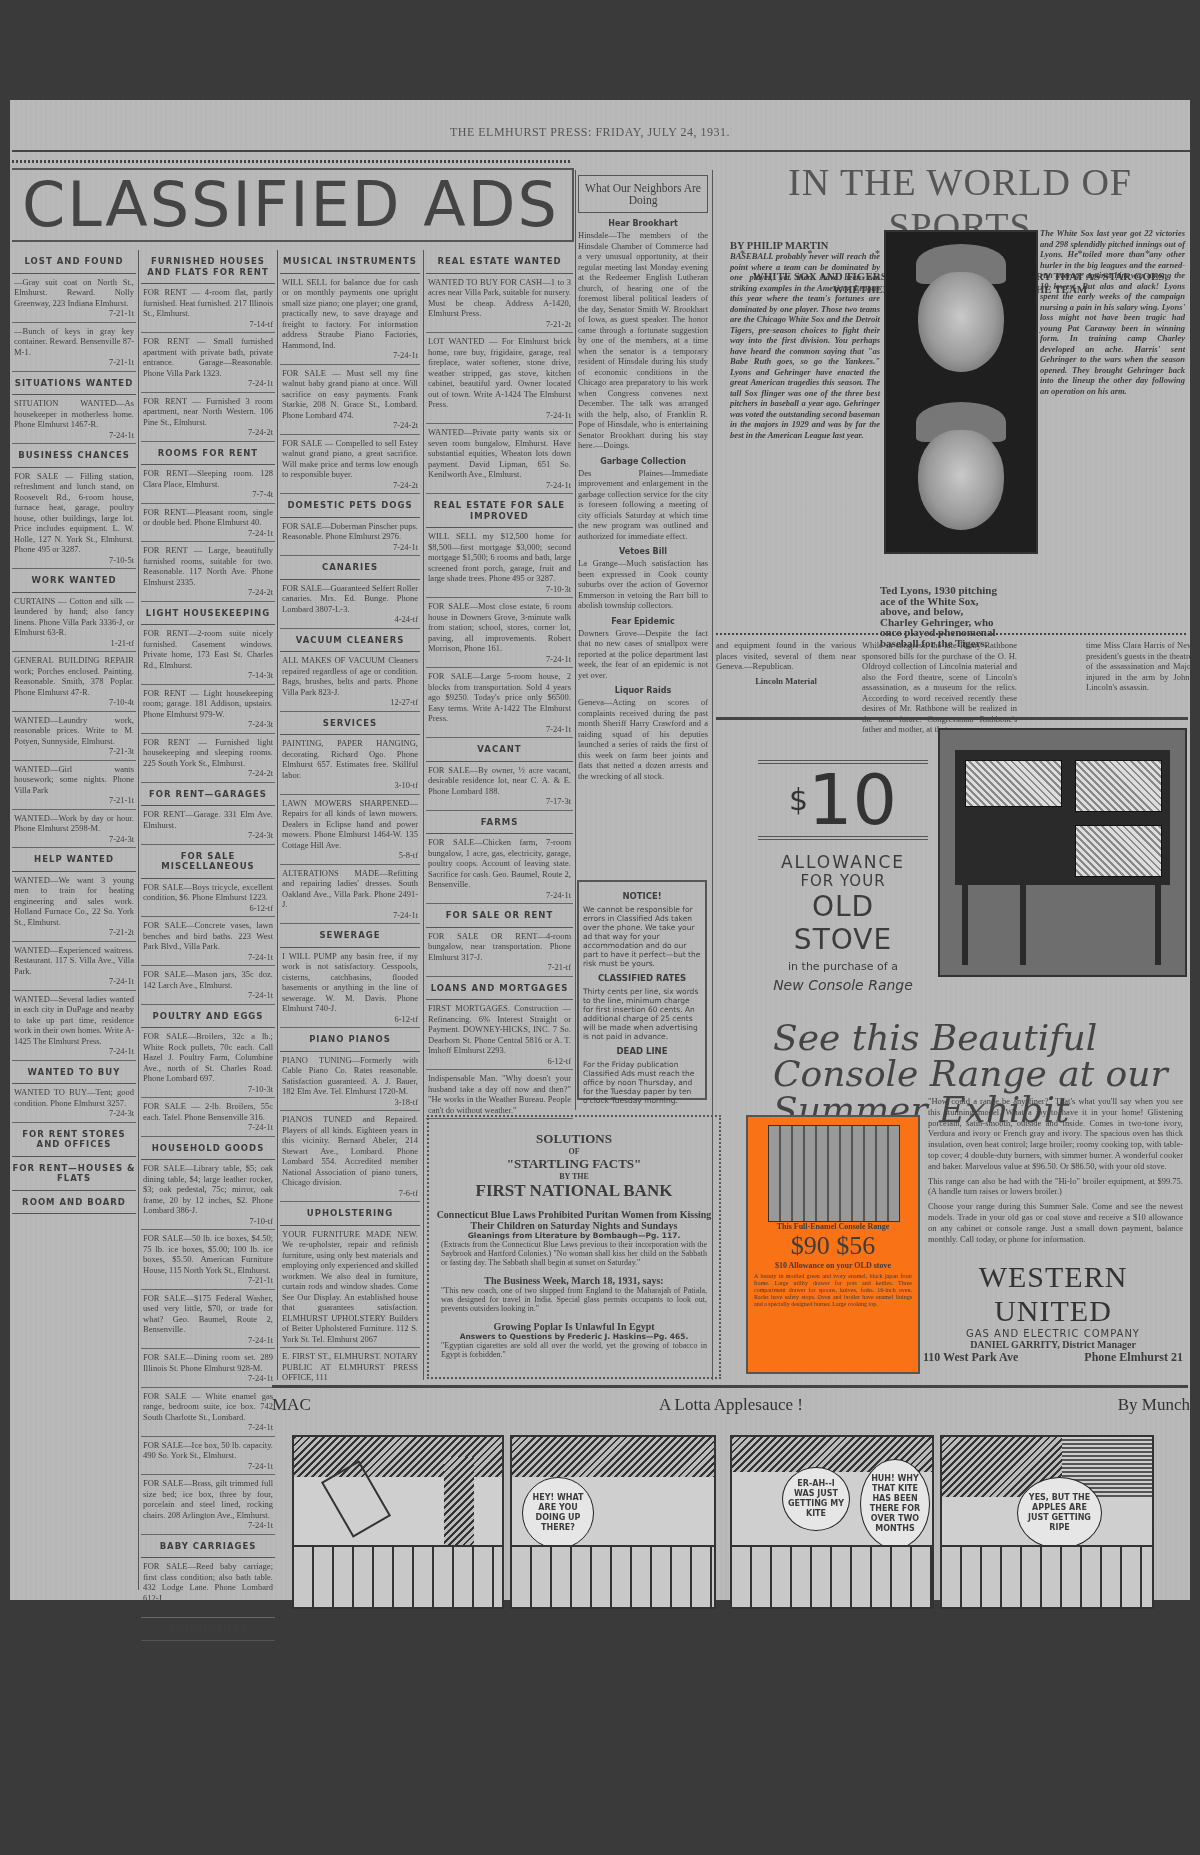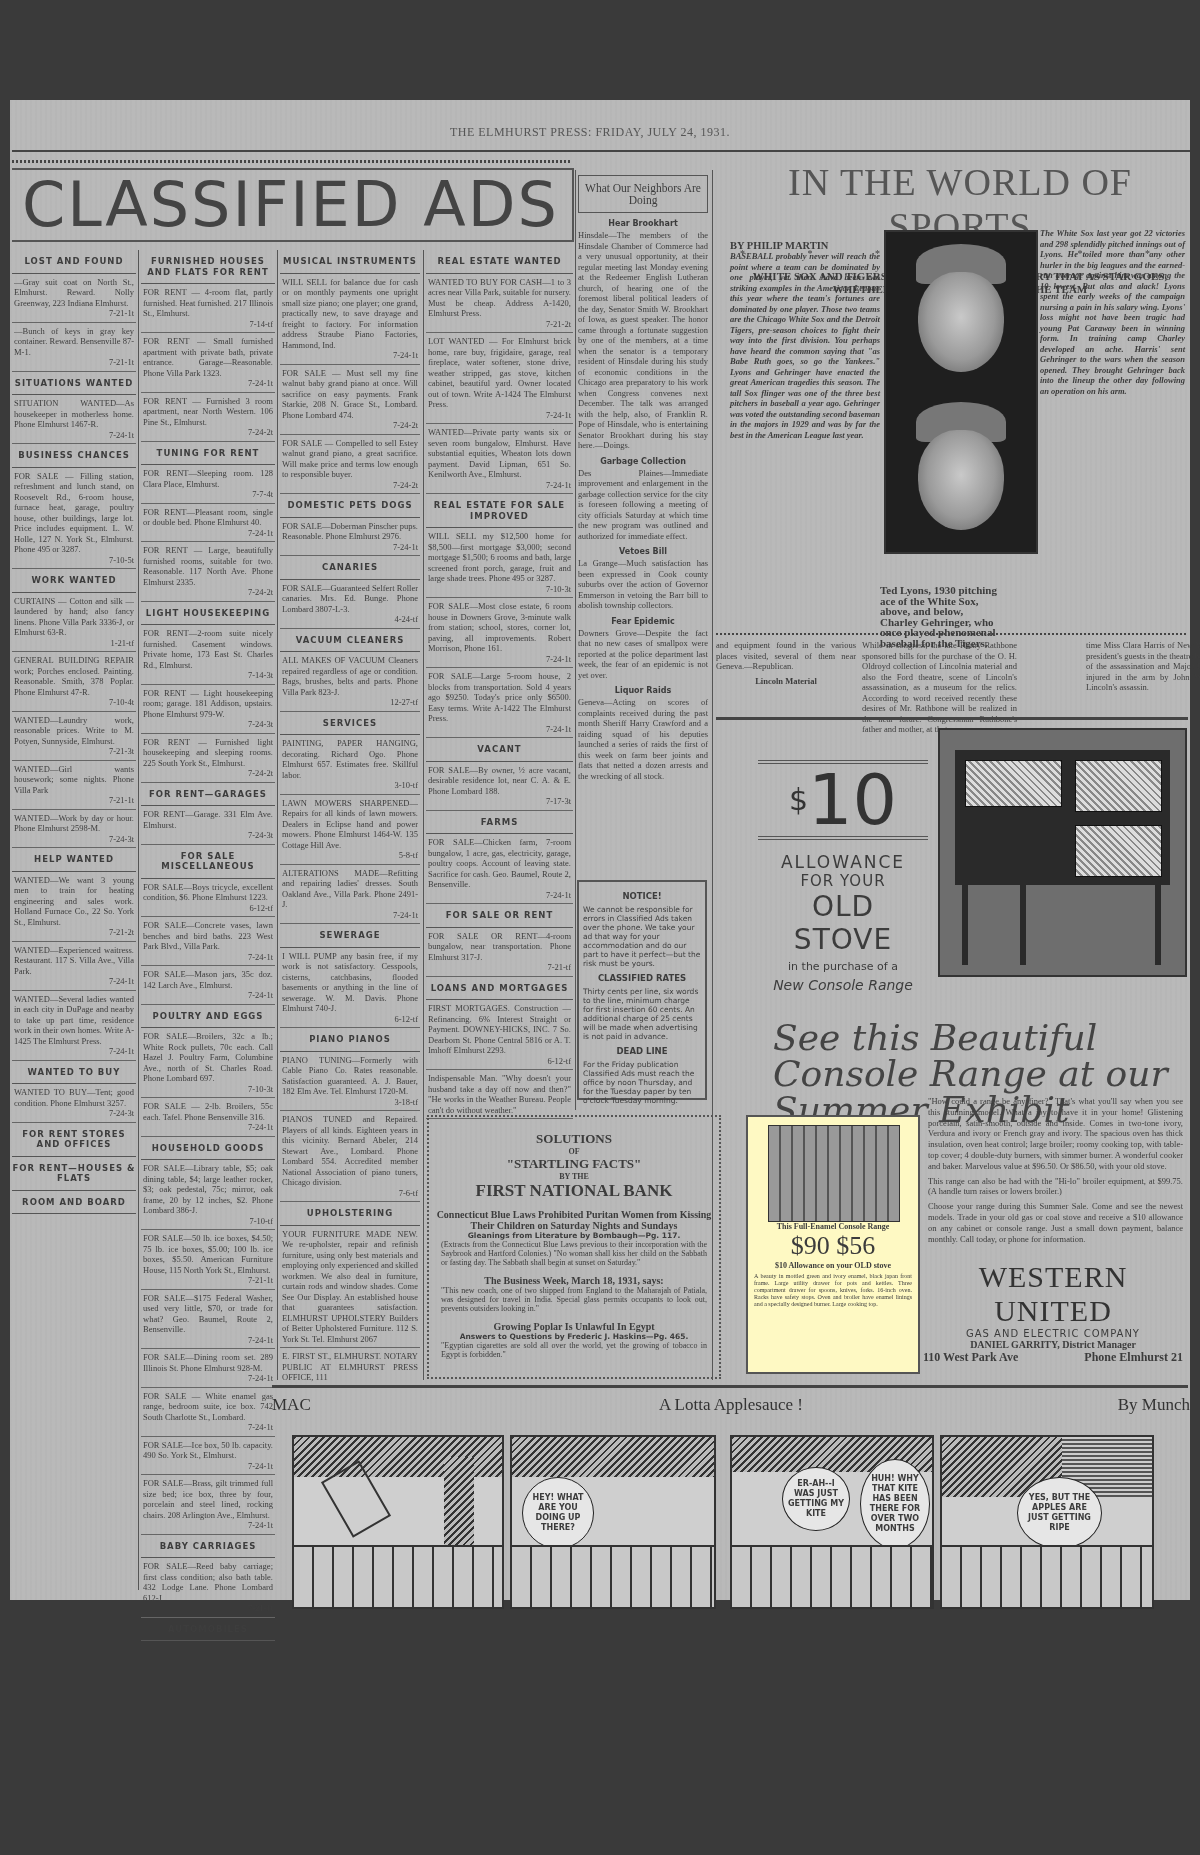--- a/index.html
+++ b/index.html
@@ -37,21 +37,21 @@
   .ten .l2{font-size:15px;letter-spacing:1px;}
   .ten .l3{font-size:28px;letter-spacing:1px;}
   .ten .l4{font-size:11px;margin-top:4px;}
   .ten .l5{font-size:14px;font-style:italic;margin-top:4px;}
   .stove-img{position:absolute;left:210px;top:8px;width:245px;height:245px;background:#6e6e6e;border:2px solid #333;}
   .stove-body{position:absolute;left:15px;top:20px;width:215px;height:135px;background:#2a2a2a;}
   .panel{position:absolute;background:repeating-linear-gradient(45deg,#ddd 0 3px,#888 3px 5px);border:1px solid #111;}
   .leg{position:absolute;width:6px;background:#2a2a2a;}
   .script{position:absolute;left:45px;top:300px;width:420px;font-family:"DejaVu Serif",serif;font-style:italic;font-size:36px;line-height:36px;color:#444;}
   .adcopy{position:absolute;left:200px;top:376px;width:255px;font-size:8.5px;line-height:10.8px;text-align:justify;}
-  .range-box{position:absolute;left:18px;top:395px;width:170px;height:255px;border:2px solid #555;background:#fef9c3;}
+  .range-box{position:absolute;left:18px;top:395px;width:170px;height:255px;border:2px solid #555;background:#f97316;}
   .range-box .price{font-size:26px;text-align:center;margin-top:120px;}
   .range-box .allow{font-size:8px;text-align:center;font-weight:bold;}
   .range-box .fine{font-size:6px;line-height:7px;padding:3px 6px;text-align:justify;}
   .western{position:absolute;left:195px;top:540px;width:260px;text-align:center;}
   .western .w1{font-size:30px;letter-spacing:1px;color:#333;}
   .western .w2{font-family:"DejaVu Sans",sans-serif;font-size:10px;letter-spacing:1px;}
   .western .w3{font-size:10px;font-weight:bold;}
   .western .w4{font-size:12px;font-weight:bold;display:flex;justify-content:space-between;}
   .bank{position:absolute;left:427px;top:1115px;width:290px;height:260px;border:2px dotted #555;text-align:center;}
   .bank .t1{font-weight:bold;font-size:13px;margin-top:14px;}
@@ -107,21 +107,21 @@
     <div class="hd">FOR RENT STORES AND OFFICES</div>
     <div class="hd">FOR RENT—HOUSES &amp; FLATS</div>
     <div class="hd">ROOM AND BOARD</div>
   </div>
 <div class="vline" style="left:138px;top:250px;height:1340px;"></div>
 <div class="col" id="col2" style="left:141px;top:250px;width:134px;">
     <div class="hd">FURNISHED HOUSES AND FLATS FOR RENT</div>
     <div class="ad"><span>FOR RENT — 4-room flat, partly furnished. Heat furnished. 217 Illinois St., Elmhurst.</span><span class="d">7-14-tf</span></div>
     <div class="ad"><span>FOR RENT — Small furnished apartment with private bath, private entrance. Garage—Reasonable. Phone Villa Park 1323.</span><span class="d">7-24-1t</span></div>
     <div class="ad"><span>FOR RENT — Furnished 3 room apartment, near North Western. 106 Pine St., Elmhurst.</span><span class="d">7-24-2t</span></div>
-    <div class="hd">TUNING FOR RENT</div>
+    <div class="hd">ROOMS FOR RENT</div>
     <div class="ad"><span>FOR RENT—Sleeping room. 128 Clara Place, Elmhurst.</span><span class="d">7-7-4t</span></div>
     <div class="ad"><span>FOR RENT—Pleasant room, single or double bed. Phone Elmhurst 40.</span><span class="d">7-24-1t</span></div>
     <div class="ad"><span>FOR RENT — Large, beautifully furnished rooms, suitable for two. Reasonable. 117 North Ave. Phone Elmhurst 2335.</span><span class="d">7-24-2t</span></div>
     <div class="hd">LIGHT HOUSEKEEPING</div>
     <div class="ad"><span>FOR RENT—2-room suite nicely furnished. Casement windows. Private home, 173 East St. Charles Rd., Elmhurst.</span><span class="d">7-14-3t</span></div>
     <div class="ad"><span>FOR RENT — Light housekeeping room; garage. 181 Addison, upstairs. Phone Elmhurst 979-W.</span><span class="d">7-24-3t</span></div>
     <div class="ad"><span>FOR RENT — Furnished light housekeeping and sleeping rooms. 225 South York St., Elmhurst.</span><span class="d">7-24-2t</span></div>
     <div class="hd">FOR RENT—GARAGES</div>
     <div class="ad"><span>FOR RENT—Garage. 331 Elm Ave. Elmhurst.</span><span class="d">7-24-3t</span></div>
     <div class="hd">FOR SALE MISCELLANEOUS</div>

